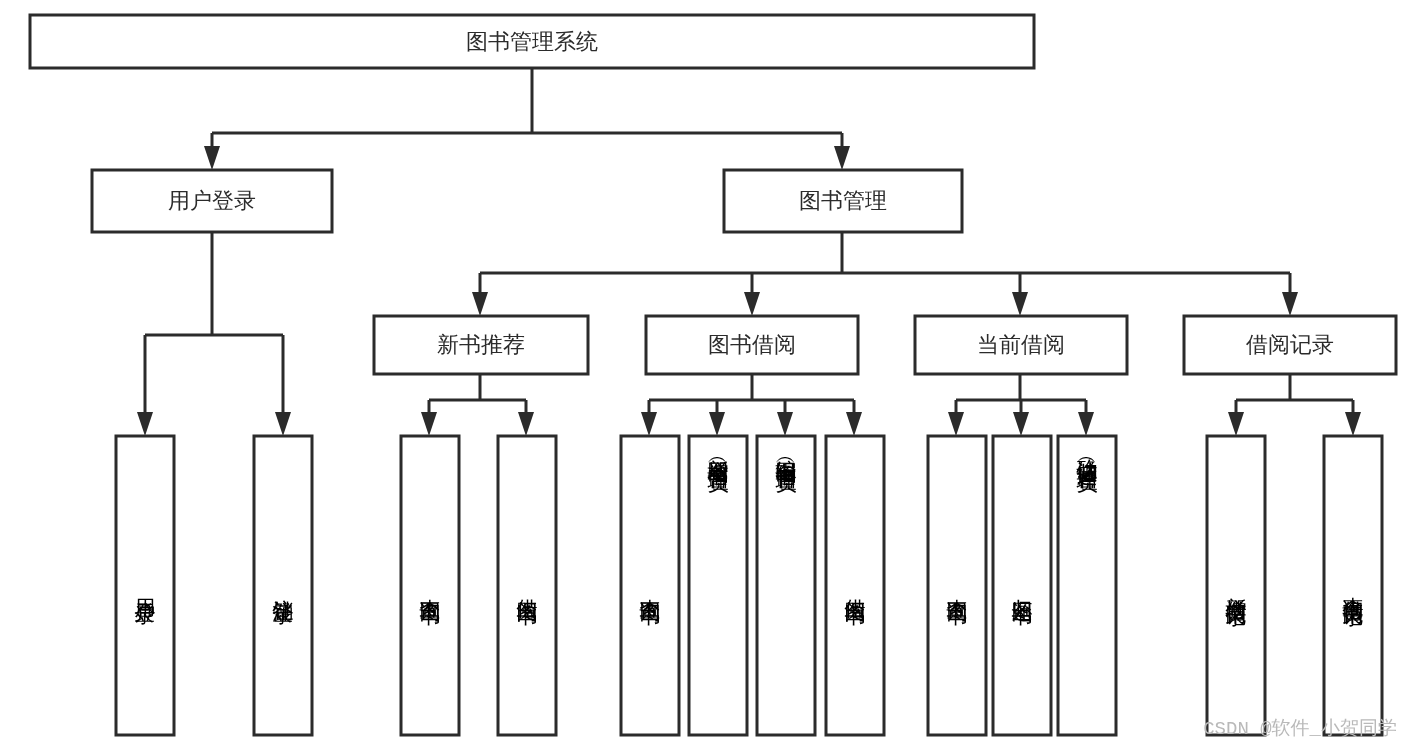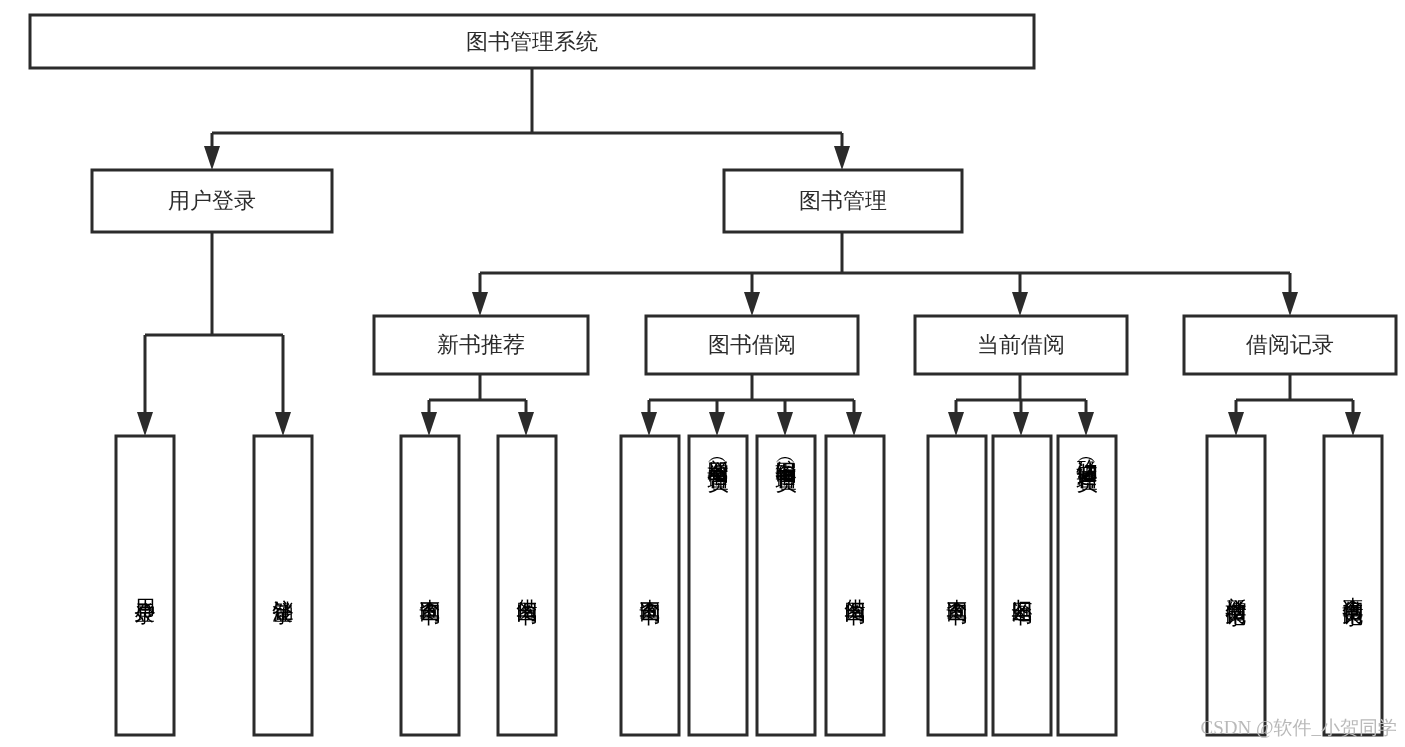--- a/index.html
+++ b/index.html
@@ -47,21 +47,21 @@
     fill: none;
   }
   .arrow-head {
     fill: #2b2b2b;
     stroke: none;
   }
   .watermark {
     position: absolute;
     right: 8px;
     bottom: 6px;
-    font-family: Liberation Serif, serif;
+    font-family: Liberation Mono, monospace;
     font-size: 19px;
     color: #b9b9b9;
     white-space: nowrap;
     user-select: none;
   }
 </style>
 </head>
 <body>
 
 <div id="diagram-root">

